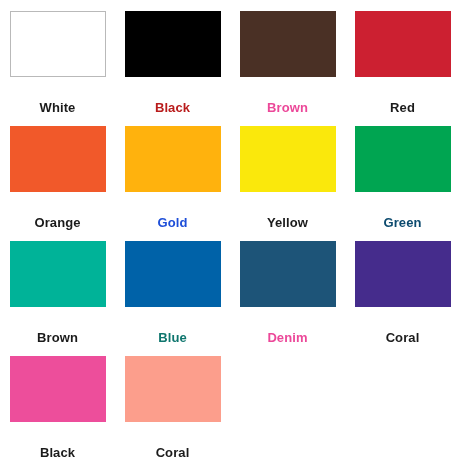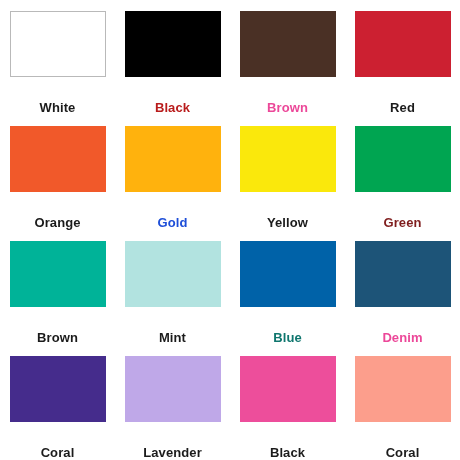--- a/index.html
+++ b/index.html
@@ -86,52 +86,44 @@
     <span class="swatch-label" style="color: #1d4ed8;">Gold</span>
   </div>
 
   <div class="swatch-cell">
     <span class="swatch-chip" style="background-color: rgb(250, 232, 12);"></span>
     <span class="swatch-label" style="color: rgb(27, 27, 27);">Yellow</span>
   </div>
 
   <div class="swatch-cell">
     <span class="swatch-chip" style="background-color: rgb(0, 165, 81);"></span>
-    <span class="swatch-label" style="color: #7f1d1d;">Green</span>
+    <span class="swatch-label" style="color: #0c4a6e;">Green</span>
   </div>
 
   <div class="swatch-cell">
     <span class="swatch-chip" style="background-color: rgb(0, 179, 152);"></span>
     <span class="swatch-label" style="color: rgb(27, 27, 27);">Brown</span>
   </div>
 
-  <div class="swatch-cell">
-    <span class="swatch-chip" style="background-color: rgb(178, 227, 224);"></span>
-    <span class="swatch-label" style="color: rgb(27, 27, 27);">Mint</span>
-  </div>
 
   <div class="swatch-cell">
     <span class="swatch-chip" style="background-color: rgb(0, 98, 168);"></span>
     <span class="swatch-label" style="color: #0f766e;">Blue</span>
   </div>
 
   <div class="swatch-cell">
     <span class="swatch-chip" style="background-color: rgb(29, 84, 120);"></span>
     <span class="swatch-label" style="color: #ec4899;">Denim</span>
   </div>
 
   <div class="swatch-cell">
     <span class="swatch-chip" style="background-color: rgb(69, 44, 140);"></span>
     <span class="swatch-label" style="color: rgb(27, 27, 27);">Coral</span>
   </div>
 
-  <div class="swatch-cell">
-    <span class="swatch-chip" style="background-color: rgb(191, 168, 232);"></span>
-    <span class="swatch-label" style="color: rgb(27, 27, 27);">Lavender</span>
-  </div>
 
   <div class="swatch-cell">
     <span class="swatch-chip" style="background-color: rgb(237, 78, 155);"></span>
     <span class="swatch-label" style="color: rgb(27, 27, 27);">Black</span>
   </div>
 
   <div class="swatch-cell">
     <span class="swatch-chip" style="background-color: rgb(252, 158, 140);"></span>
     <span class="swatch-label" style="color: rgb(27, 27, 27);">Coral</span>
   </div>

